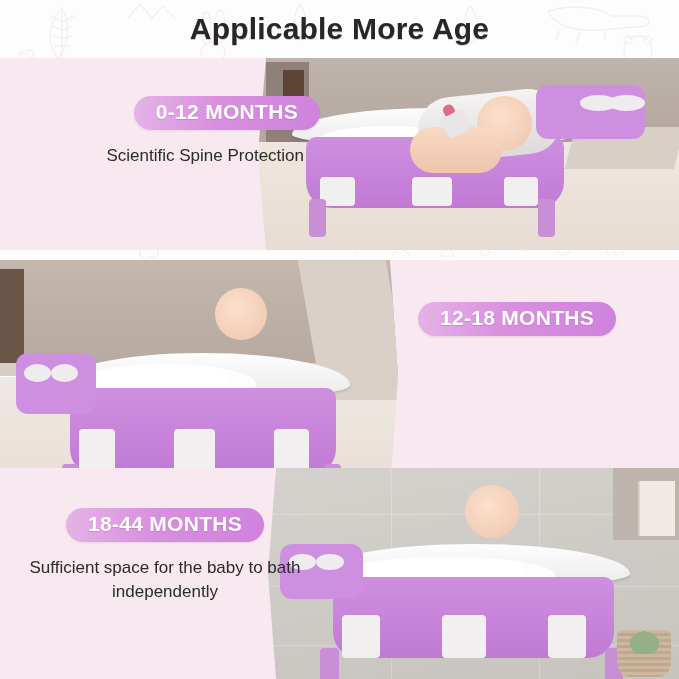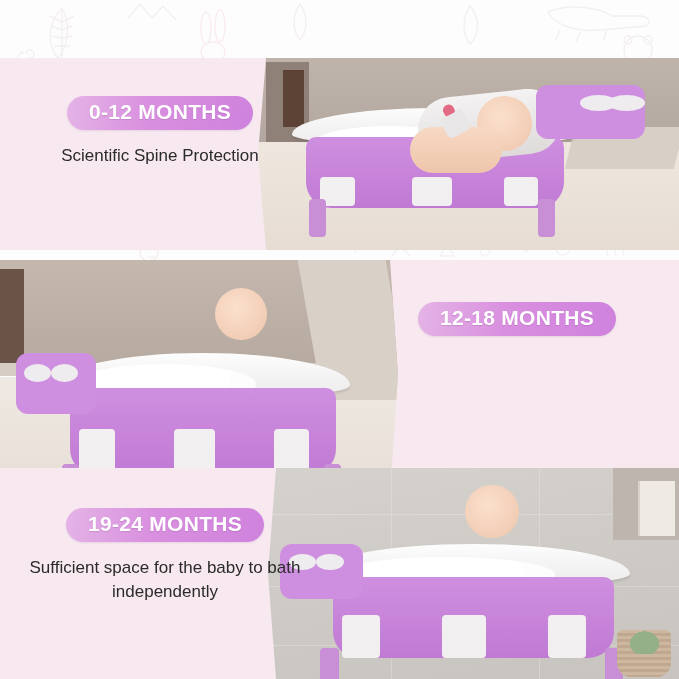--- a/index.html
+++ b/index.html
@@ -213,20 +213,23 @@
       </g>
       <path d="M306 464 a10 10 0 1 0 20 0 a10 10 0 1 0 -20 0"></path>
       <path d="M352 466 L362 456 L372 466"></path>
       <g stroke="#f0e6ea">
         <path d="M20 470 C12 480 12 492 20 500 C28 492 28 480 20 470 Z"></path>
         <path d="M660 462 C652 474 652 486 660 494 C668 486 668 474 660 462 Z"></path>
       </g>
     </g>
   </svg>
 
+  <div class="header">
+    <h1>Applicable More Age</h1>
+  </div>
 
   <div class="row row-1">
     <div class="pinkpane"></div>
 
     <div class="photo">
       <div class="photo-inner">
         <div class="scene">
           <div class="s1-wall"></div>
           <div class="s1-cab"></div>
           <div class="s1-cabdk"></div>
@@ -261,21 +264,21 @@
           </div>
           <div class="cushion" style="left:36%; top:36%; width:22%; height:24%;
                       background:linear-gradient(180deg,#f7d9c4,#eec5ab); border-radius:40px;"></div>
           <div class="bottle" style="left:44%; top:28%; width:6%; height:12%; transform:rotate(-28deg);">
             <div class="nipple"></div>
           </div>
         </div>
       </div>
     </div>
 
-    <div class="textblock" style="width:320px; left:0;">
+    <div class="textblock" style="width:320px; left:0;text-align:right;">
       <div class="badge">0-12 MONTHS</div>
       <div class="caption">Scientific Spine Protection</div>
     </div>
   </div>
 
   <div class="row row-2">
     <div class="pinkpane"></div>
 
     <div class="photo">
       <div class="photo-inner">
@@ -361,18 +364,18 @@
             <div class="torso"></div>
           </div>
 
           <div class="s3-basket"></div>
           <div class="s3-plant"></div>
         </div>
       </div>
     </div>
 
     <div class="textblock" style="width:330px; left:0;">
-      <div class="badge">19-24 MONTHS</div>
+      <div class="badge">18-44 MONTHS</div>
       <div class="caption">Sufficient space for the baby to bath independently</div>
     </div>
   </div>
 
 </div>
 
 </body></html>

